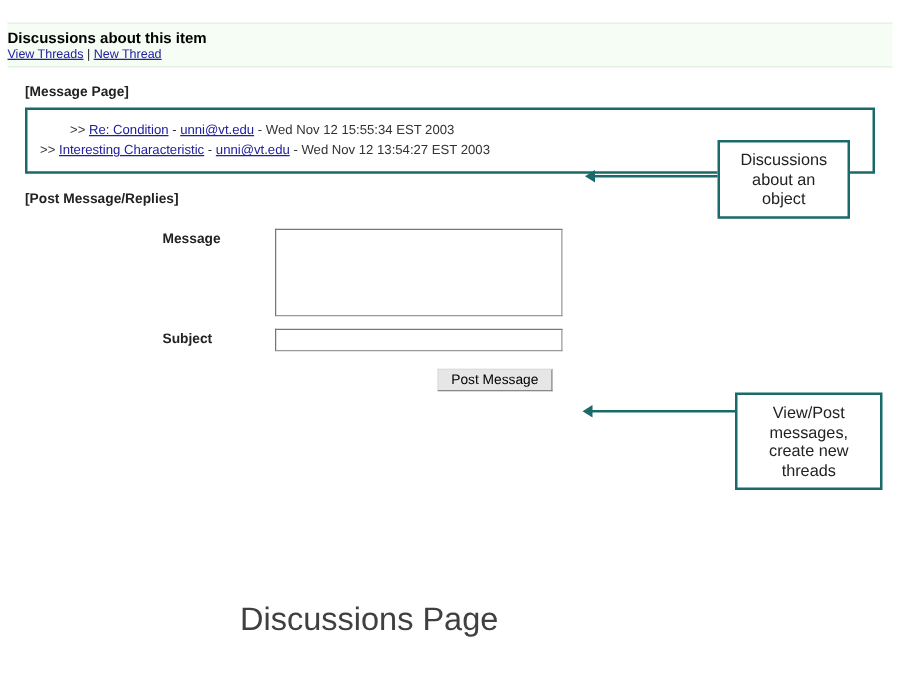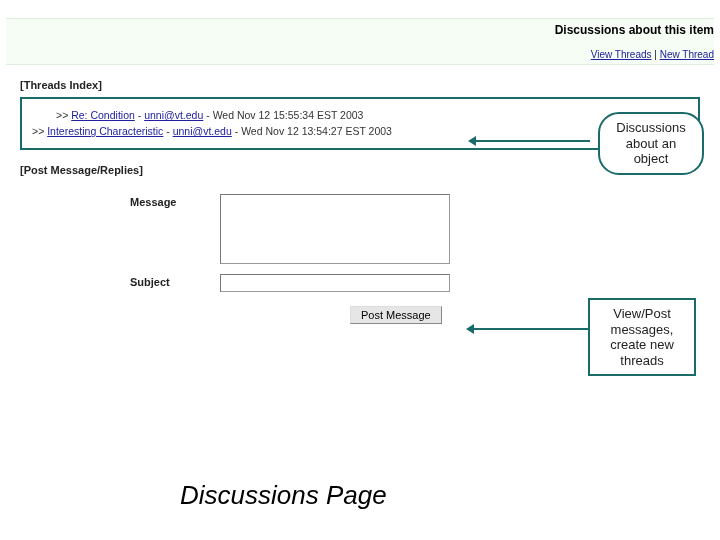--- a/index.html
+++ b/index.html
@@ -11,31 +11,31 @@
     font-size: 11px;
     color: #222;
     position: relative;
     overflow: hidden;
   }
   .header-band {
     background: #f5fdf5;
     border-top: 1px solid #e0f0e0;
     border-bottom: 1px solid #e0f0e0;
     padding: 4px 0;
-    text-align: right;
+    text-align: left;
     margin: 18px 6px 0 6px;
   }
   .header-title {
     font-weight: bold;
     font-size: 12px;
     color: #000;
   }
   .header-links {
     font-size: 10px;
-    margin-top: 12px;
+    margin-top: 1px;
   }
   .header-links a, .msg-link {
     color: #2020a0;
     text-decoration: underline;
   }
   .section-label {
     margin: 14px 0 6px 20px;
     font-weight: bold;
     font-size: 11px;
   }
@@ -88,58 +88,57 @@
   .callout {
     position: absolute;
     border: 2px solid #1a6a6a;
     background: #fff;
     font-family: Verdana, sans-serif;
     font-size: 13px;
     text-align: center;
     padding: 6px 8px;
     line-height: 1.2;
   }
-  .callout-1 { top: 112px; left: 598px; width: 106px; border-radius: 21px; }
-  .callout-2 { top: 298px; left: 588px; width: 108px; }
+  .callout-1 { top: 112px; left: 574px; width: 106px; }
+  .callout-2 { top: 314px; left: 588px; width: 118px; }
   .arrow {
     position: absolute;
     height: 2px;
     background: #1a6a6a;
   }
   .arrow::before {
     content: "";
     position: absolute;
     left: -7px;
     top: -4px;
     border: 5px solid transparent;
     border-right: 8px solid #1a6a6a;
   }
   .arrow-1 { top: 140px; left: 470px; width: 120px; }
   .arrow-2 { top: 328px; left: 468px; width: 120px; }
   .page-title {
     position: absolute;
     top: 480px;
-    left: 180px;
+    left: 192px;
     font-size: 26px;
     font-family: Verdana, sans-serif;
-    color: #000000;
-    font-style: italic;
+    color: #404040;
   }
 </style>
 </head>
 <body>
 
 <div class="header-band">
   <div class="header-title">Discussions about this item</div>
   <div class="header-links">
     <a href="#">View Threads</a><span> | </span><a href="#">New Thread</a>
   </div>
 </div>
 
-<div class="section-label">[Threads Index]</div>
+<div class="section-label">[Message Page]</div>
 
 <div class="thread-box">
   <div class="thread-row ind1"><span>&gt;&gt; </span><a class="msg-link" href="#">Re: Condition</a> - <a class="msg-link" href="#">unni@vt.edu</a> - <span>Wed Nov 12 15:55:34 EST 2003</span></div>
   <div class="thread-row"><span>&gt;&gt; </span><a class="msg-link" href="#">Interesting Characteristic</a> - <a class="msg-link" href="#">unni@vt.edu</a> - <span>Wed Nov 12 13:54:27 EST 2003</span></div>
 </div>
 
 <div class="section-label">[Post Message/Replies]</div>
 
 <div class="form-area">
   <div class="form-row">

